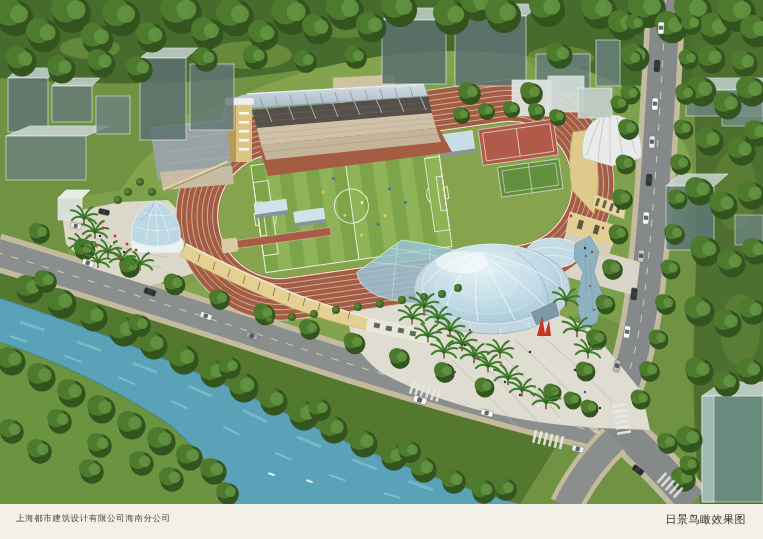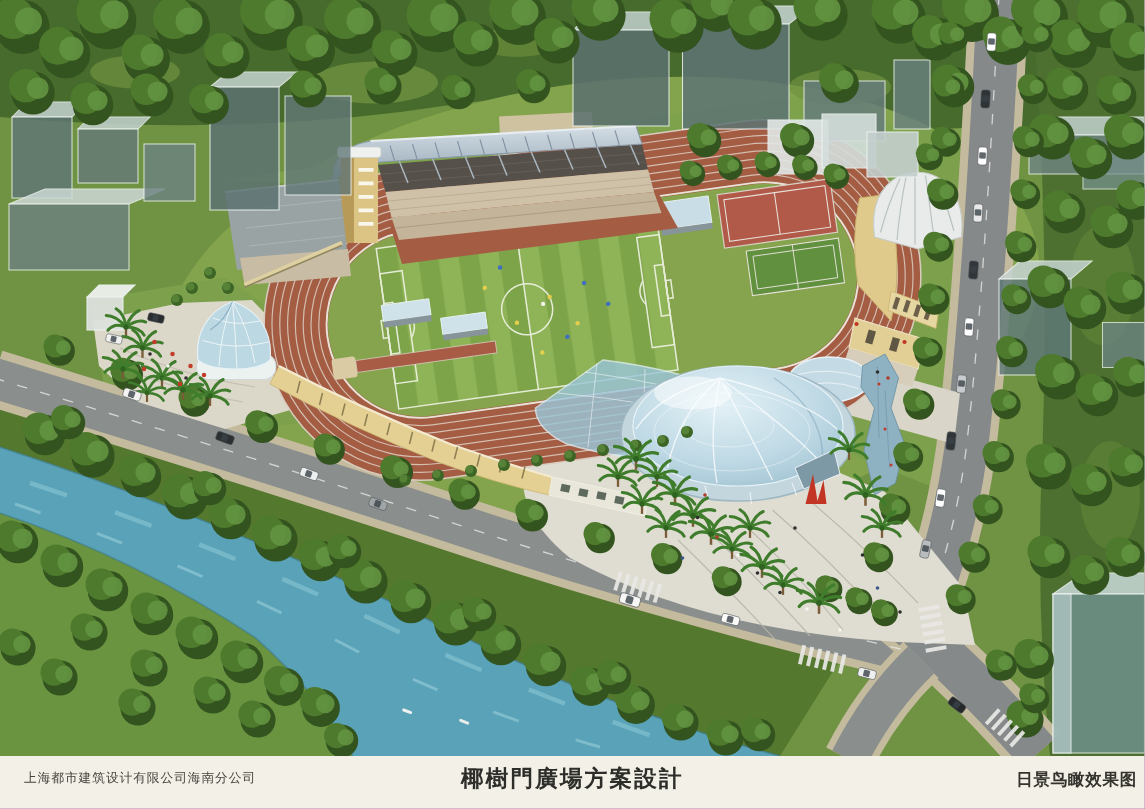--- a/index.html
+++ b/index.html
@@ -3,21 +3,21 @@
 <meta charset="utf-8">
 <style>
   html,body{margin:0;padding:0;background:#ffffff;}
   #board{position:relative;width:763px;height:539px;overflow:hidden;background:#a21caf;
          font-family:"Liberation Sans","DejaVu Sans",sans-serif;}
   #render{position:absolute;top:0;left:0;}
   #footer{position:absolute;left:0;top:504px;width:763px;height:35px;background:#f3f0e7;}
   #footer .company{position:absolute;left:16px;top:9px;font-size:8.5px;letter-spacing:.6px;color:#45443f;}
   #footer .title{position:absolute;left:0;right:0;top:6px;text-align:center;font-size:15px;font-weight:bold;
                  letter-spacing:1.5px;color:#2d2d2a;}
-  #footer .viewlabel{position:absolute;right:5px;top:8px;font-size:11px;font-weight:bold;
+  #footer .viewlabel{position:absolute;right:17px;top:8px;font-size:11px;font-weight:normal;
                  letter-spacing:.5px;color:#34332e;}
 </style>
 </head>
 <body>
 
 <div id="board">
 <svg id="render" width="763" height="504" viewBox="0 0 763 504">
   <defs>
     <linearGradient id="roofGrad" x1="0" y1="0" x2="0" y2="1">
       <stop offset="0" stop-color="#d3dde4"></stop>
@@ -674,16 +674,15 @@
         <circle cx="115" cy="236" r="1.5"></circle>
         <circle cx="127" cy="244" r="1.5"></circle>
     <circle cx="96" cy="246" r="1.5"></circle>
         <circle cx="120" cy="256" r="1.5"></circle>
         <circle cx="136" cy="250" r="1.5"></circle>
   </g>
 </svg>
 
 <div id="footer">
   <span class="company">上海都市建筑设计有限公司海南分公司</span>
-  <span class="title">椰樹門廣場方案設計</span>
   <span class="viewlabel">日景鸟瞰效果图</span>
 </div>
 </div>
 
 </body></html>

